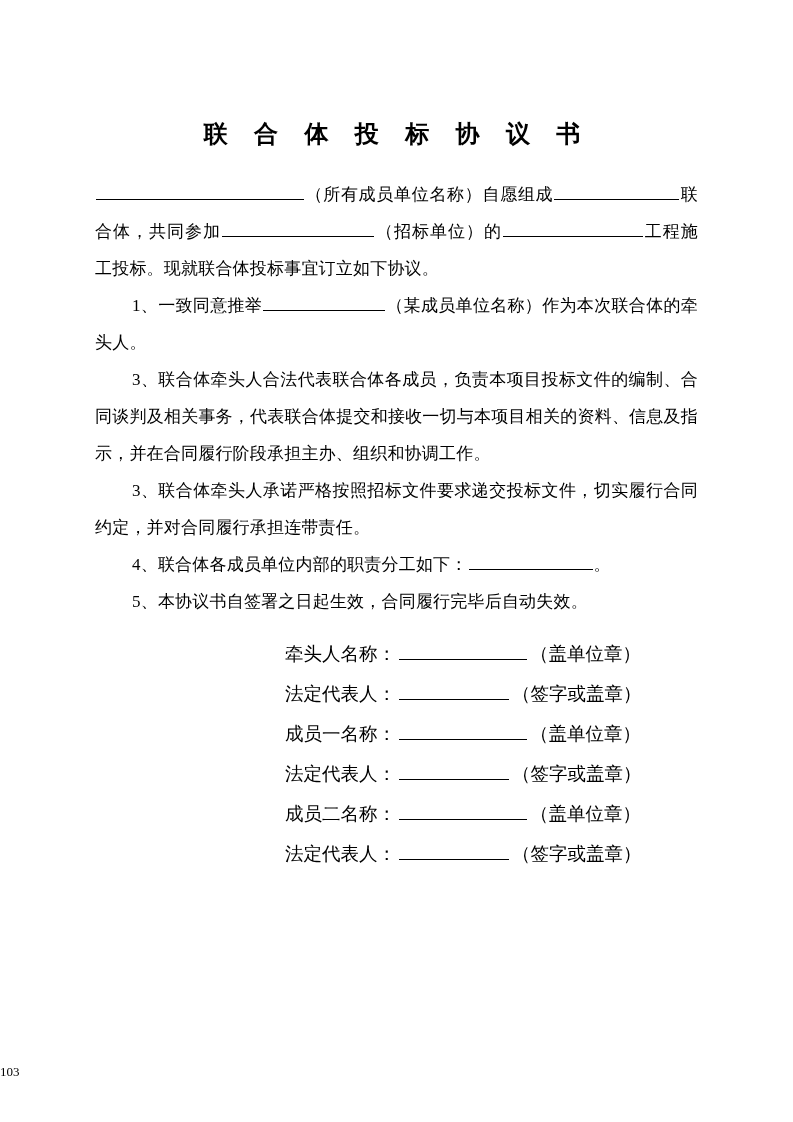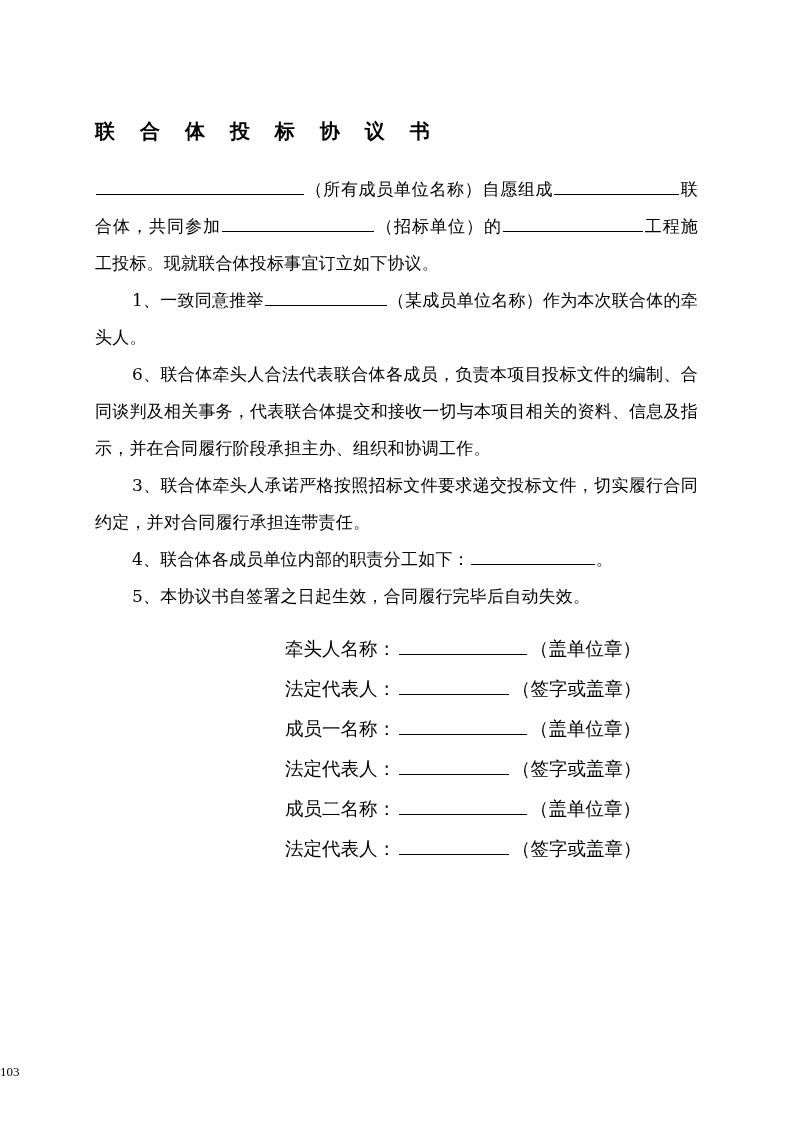--- a/index.html
+++ b/index.html
@@ -17,36 +17,37 @@
   }
   .page {
     position: absolute;
     left: 0; top: 0;
     width: 793px;
     height: 1122px;
     box-sizing: border-box;
     padding: 100px 95px 40px 95px;
   }
   .doc-title {
-    text-align: left;
-    font-size: 20px;
+    text-align: center;
+    font-size: 24px;
     font-weight: bold;
     letter-spacing: 9px;
     margin: 18px 0 26px 0;
     font-family: "DejaVu Serif", "Liberation Serif", serif;
   }
   .para {
     font-size: 17px;
     line-height: 37px;
     text-align: justify;
     margin: 0 0 0 0;
     letter-spacing: 0.2px;
   }
   .indent {
     text-indent: 37px;
+    font-family: Liberation Serif, serif;
   }
   .blank {
     display: inline-block;
     border-bottom: 1px solid #000;
     vertical-align: baseline;
     height: 20px;
     margin: 0 1px;
   }
   .b-long   { width: 208px; }
   .b-med    { width: 125px; }
@@ -97,21 +98,21 @@
   <div class="doc-title">联 合 体 投 标 协 议 书</div>
 
   <div class="para">
     <span class="blank b-long"></span><span>（所有成员单位名称）自愿组成</span><span class="blank b-med"></span><span>联合体，共同参加</span><span class="blank b-med2"></span><span>（招标单位）</span><span>的</span><span class="blank b-med3"></span><span>工程施工投标。现就联合体投标事宜订立如下协议。</span>
   </div>
 
   <div class="para indent">
     <span>1、一致同意推举</span><span class="blank b-short"></span><span>（某成员单位名称）作为本次联合体的牵头人。</span>
   </div>
 
-  <div class="para indent">6、联合体牵头人合法代表联合体各成员，负责本项目投标文件的编制、合同谈判及相关事务，代表联合体提交和接收一切与本项目相关的资料、信息及指示，并在合同履行阶段承担主办、组织和协调工作。</div>
+  <div class="para indent">3、联合体牵头人合法代表联合体各成员，负责本项目投标文件的编制、合同谈判及相关事务，代表联合体提交和接收一切与本项目相关的资料、信息及指示，并在合同履行阶段承担主办、组织和协调工作。</div>
 
   <div class="para indent">3、联合体牵头人承诺严格按照招标文件要求递交投标文件，切实履行合同约定，并对合同履行承担连带责任。</div>
 
   <div class="para indent">
     <span>4、联合体各成员单位内部的职责分工如下：</span><span class="blank b-duty"></span><span>。</span>
   </div>
 
   <div class="para indent">5、本协议书自签署之日起生效，合同履行完毕后自动失效。</div>
 
   <div class="sig-block">

